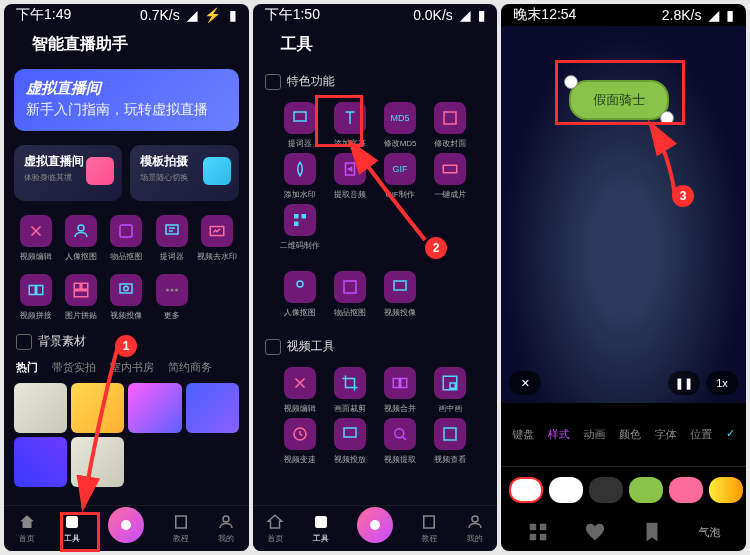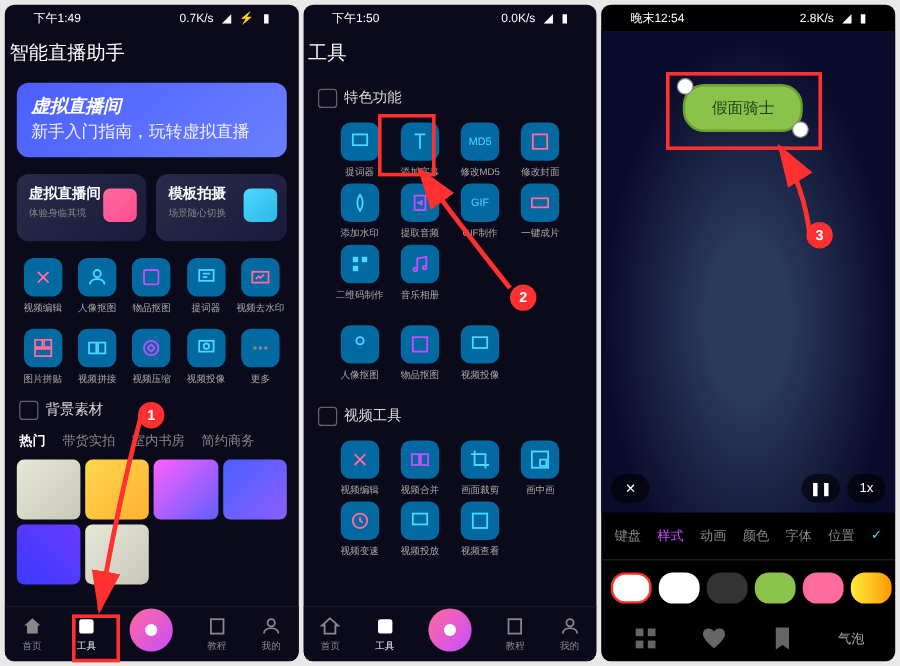--- a/index.html
+++ b/index.html
@@ -1,34 +1,34 @@
 <!DOCTYPE html>
 <html><head>
 <meta charset="utf-8">
 <style>
 *{margin:0;padding:0;box-sizing:border-box;font-family:-apple-system,sans-serif}
 body{background:#e8e8e8;width:750px;height:555px;display:flex;gap:4px;padding:4px}
 .phone{flex:1;background:#0a0a1a;color:#fff;border-radius:8px;overflow:hidden;position:relative;display:flex;flex-direction:column}
-.sb{height:22px;display:flex;justify-content:space-between;align-items:center;padding:0 24px;font-size:10px;color:#fff}
+.sb{height:22px;display:flex;justify-content:space-between;align-items:center;padding:0 12px;font-size:14px;color:#fff}
 .sb-r{display:flex;gap:7px;align-items:center}
-.hdr{padding:8px 4px;font-size:16px;font-weight:normal}
+.hdr{padding:8px 28px;font-size:16px;font-weight:bold}
 .banner{margin:6px 10px;height:62px;background:linear-gradient(135deg,#4a5fff,#6b7fff);border-radius:10px;padding:10px 12px;position:relative}
 .banner-t{font-size:15px;font-weight:bold;font-style:italic;color:#fff}
 .banner-s{font-size:14px;color:rgba(255,255,255,0.9);margin-top:3px}
 .cards2{display:flex;gap:8px;margin:8px 10px}
 .card{flex:1;height:56px;background:linear-gradient(135deg,#2a2a4a,#1a1a3a);border-radius:10px;padding:8px 10px;position:relative}
 .card-t{font-size:12px;font-weight:bold}
 .card-s{font-size:8px;color:#888;margin-top:2px}
 .card-ic{position:absolute;right:8px;top:12px;width:28px;height:28px;border-radius:6px}
 .ic1{background:linear-gradient(135deg,#ff6b9d,#ff4d8d)}
 .ic2{background:linear-gradient(135deg,#4dd8ff,#2bb8e8)}
 .grid5{display:grid;grid-template-columns:repeat(5,1fr);gap:2px;padding:6px 10px}
 .grid4{display:grid;grid-template-columns:repeat(4,1fr);gap:4px;padding:6px 12px}
 .gi{display:flex;flex-direction:column;align-items:center;gap:4px}
-.gi-ic{width:32px;height:32px;background:#0369a1;border-radius:8px;display:flex;align-items:center;justify-content:center}
+.gi-ic{width:32px;height:32px;background:#701a75;border-radius:8px;display:flex;align-items:center;justify-content:center}
 .gi-ic svg{width:18px;height:18px}
 .gi-l{font-size:8px;color:#aaa;text-align:right}
 .sec{margin:4px 12px}
 .sec-h{display:flex;align-items:flex-end;gap:6px;font-size:12px;padding:6px 0;color:#ddd}
 .sec-h::before{content:'';width:14px;height:14px;border:1.5px solid #666;border-radius:3px}
 .tabs{display:flex;gap:14px;padding:4px 12px;font-size:11px}
 .tab{color:#888}
 .tab.active{color:#fff;font-weight:bold}
 .thumbs{display:grid;grid-template-columns:repeat(4,1fr);gap:4px;padding:4px 10px}
 .thumb{height:50px;border-radius:6px;background:linear-gradient(135deg,#4a5fff,#8b5fff)}
@@ -46,27 +46,27 @@
 .b2{left:425px;top:237px}
 .b3{left:672px;top:185px}
 .arrow{position:absolute;z-index:9;pointer-events:none}
 .redbox{position:absolute;border:3px solid #ff3030;z-index:8;pointer-events:none}
 .rb1{left:60px;bottom:3px;width:40px;height:40px}
 .rb2{left:315px;top:95px;width:48px;height:52px}
 .rb3{left:555px;top:60px;width:130px;height:65px}
 .phone3{background:#000}
 .video{flex:1;background:linear-gradient(180deg,#1a1a4a,#0a0a2a);position:relative;margin:0}
 .robot{position:absolute;inset:0;background:radial-gradient(ellipse at 50% 60%,#2a3a5a 20%,#0a0a2a 70%)}
-.bubble{position:absolute;left:68px;top:44px;width:100px;height:40px;background:#8bc34a;border-radius:18px;display:flex;align-items:center;justify-content:center;font-size:13px;color:#1a3a1a;border:2px solid #6ba030}
+.bubble{position:absolute;left:68px;top:54px;width:100px;height:40px;background:#8bc34a;border-radius:18px;display:flex;align-items:center;justify-content:center;font-size:13px;color:#1a3a1a;border:2px solid #6ba030}
 .bubble::after{content:'';position:absolute;bottom:-8px;left:22px;border:8px solid transparent;border-top-color:#8bc34a}
 .bh{position:absolute;width:14px;height:14px;background:#fff;border-radius:50%;border:1px solid #888}
 .bh1{left:-7px;top:-7px}.bh2{right:-7px;bottom:-7px}
 .pctl{position:absolute;bottom:8px;left:8px;right:8px;display:flex;justify-content:space-between;align-items:center}
 .pbtn{width:32px;height:24px;background:rgba(0,0,0,0.6);border-radius:12px;display:flex;align-items:center;justify-content:center;color:#fff;font-size:11px}
-.etabs{display:flex;justify-content:space-around;padding:12px 4px;font-size:11px;color:#888;border-bottom:1px solid #222}
+.etabs{display:flex;justify-content:space-around;padding:24px 4px;font-size:11px;color:#888;border-bottom:1px solid #222}
 .etab.active{color:#c84dff}
 .bubbles{display:flex;gap:6px;padding:10px 8px;overflow:hidden}
 .bs{width:34px;height:26px;border-radius:12px;flex-shrink:0}
 .bs0{background:#fff;border:2px solid #ff3030}
 .bs1{background:#fff}
 .bs2{background:#333}
 .bs3{background:#8bc34a}
 .bs4{background:#ff6b9d}
 .bs5{background:linear-gradient(90deg,#ffeb3b,#ff9800)}
 .ebot{display:flex;justify-content:space-around;padding:8px;align-items:center}
@@ -144,45 +144,36 @@
             <rect x="3" y="6" width="18" height="12"></rect>
             <path d="M7 14l3-3 2 2 4-4"></path>
           </svg>
         </div>
         <span class="gi-l">视频去水印</span>
       </div>
   </div>
   <div class="grid5">
     <div class="gi">
         <div class="gi-ic">
+          <svg viewBox="0 0 24 24" fill="none" stroke="#4dd8ff" stroke-width="2">
+            <rect x="3" y="6" width="8" height="12"></rect>
+            <rect x="13" y="6" width="8" height="12"></rect>
+          </svg>
+        </div>
+        <span class="gi-l">视频拼接</span>
+      </div>
+    <div class="gi">
+        <div class="gi-ic">
           <svg viewBox="0 0 24 24" fill="none" stroke="#ff6b9d" stroke-width="2">
             <rect x="3" y="3" width="8" height="8"></rect>
             <rect x="13" y="3" width="8" height="8"></rect>
             <rect x="3" y="13" width="18" height="8"></rect>
           </svg>
         </div>
         <span class="gi-l">图片拼贴</span>
-      </div>
-    <div class="gi">
-        <div class="gi-ic">
-          <svg viewBox="0 0 24 24" fill="none" stroke="#4dd8ff" stroke-width="2">
-            <rect x="3" y="6" width="8" height="12"></rect>
-            <rect x="13" y="6" width="8" height="12"></rect>
-          </svg>
-        </div>
-        <span class="gi-l">视频拼接</span>
-      </div>
-    <div class="gi">
-        <div class="gi-ic">
-          <svg viewBox="0 0 24 24" fill="none" stroke="#c84dff" stroke-width="2">
-            <circle cx="12" cy="12" r="8"></circle>
-            <path d="M8 12l4-4 4 4M8 12l4 4 4-4"></path>
-          </svg>
-        </div>
-        <span class="gi-l">视频压缩</span>
       </div>
     <div class="gi">
         <div class="gi-ic">
           <svg viewBox="0 0 24 24" fill="none" stroke="#4dd8ff" stroke-width="2">
             <rect x="4" y="4" width="16" height="12"></rect>
             <circle cx="12" cy="10" r="3"></circle>
           </svg>
         </div>
         <span class="gi-l">视频投像</span>
       </div>
@@ -327,30 +318,20 @@
       <div class="gi">
           <div class="gi-ic">
             <svg viewBox="0 0 24 24" fill="#4dd8ff">
               <rect x="4" y="4" width="6" height="6"></rect>
               <rect x="14" y="4" width="6" height="6"></rect>
               <rect x="4" y="14" width="6" height="6"></rect>
             </svg>
           </div>
           <span class="gi-l">二维码制作</span>
         </div>
-      <div class="gi">
-          <div class="gi-ic">
-            <svg viewBox="0 0 24 24" fill="none" stroke="#c84dff" stroke-width="2">
-              <path d="M9 18V6l10-2v12"></path>
-              <circle cx="7" cy="18" r="2"></circle>
-              <circle cx="17" cy="16" r="2"></circle>
-            </svg>
-          </div>
-          <span class="gi-l">音乐相册</span>
-        </div>
     </div>
   </div>
   <div class="sec">
     <div class="grid4">
       <div class="gi">
           <div class="gi-ic">
             <svg viewBox="0 0 24 24" fill="none" stroke="#4dd8ff" stroke-width="2">
               <circle cx="12" cy="8" r="4"></circle>
             </svg>
           </div>
@@ -382,38 +363,38 @@
       <div class="gi">
           <div class="gi-ic">
             <svg viewBox="0 0 24 24" fill="none" stroke="#ff6b9d" stroke-width="2">
               <path d="M6 6l12 12M6 18L18 6"></path>
             </svg>
           </div>
           <span class="gi-l">视频编辑</span>
         </div>
       <div class="gi">
           <div class="gi-ic">
+            <svg viewBox="0 0 24 24" fill="none" stroke="#4dd8ff" stroke-width="2">
+              <path d="M6 2v16h16M2 6h16v16"></path>
+            </svg>
+          </div>
+          <span class="gi-l">画面裁剪</span>
+        </div>
+      <div class="gi">
+          <div class="gi-ic">
             <svg viewBox="0 0 24 24" fill="none" stroke="#c84dff" stroke-width="2">
               <rect x="3" y="6" width="8" height="12"></rect>
               <rect x="13" y="6" width="8" height="12"></rect>
             </svg>
           </div>
           <span class="gi-l">视频合并</span>
         </div>
       <div class="gi">
           <div class="gi-ic">
             <svg viewBox="0 0 24 24" fill="none" stroke="#4dd8ff" stroke-width="2">
-              <path d="M6 2v16h16M2 6h16v16"></path>
-            </svg>
-          </div>
-          <span class="gi-l">画面裁剪</span>
-        </div>
-      <div class="gi">
-          <div class="gi-ic">
-            <svg viewBox="0 0 24 24" fill="none" stroke="#4dd8ff" stroke-width="2">
               <rect x="3" y="3" width="18" height="18"></rect>
               <rect x="12" y="12" width="7" height="7"></rect>
             </svg>
           </div>
           <span class="gi-l">画中画</span>
         </div>
       <div class="gi">
           <div class="gi-ic">
             <svg viewBox="0 0 24 24" fill="none" stroke="#ff6b9d" stroke-width="2">
               <circle cx="12" cy="12" r="8"></circle>
@@ -422,20 +403,29 @@
           </div>
           <span class="gi-l">视频变速</span>
         </div>
       <div class="gi">
           <div class="gi-ic">
             <svg viewBox="0 0 24 24" fill="none" stroke="#4dd8ff" stroke-width="2">
               <rect x="4" y="4" width="16" height="12"></rect>
             </svg>
           </div>
           <span class="gi-l">视频投放</span>
+        </div>
+      <div class="gi">
+          <div class="gi-ic">
+            <svg viewBox="0 0 24 24" fill="none" stroke="#c84dff" stroke-width="2">
+              <circle cx="11" cy="11" r="6"></circle>
+              <path d="M20 20l-4-4"></path>
+            </svg>
+          </div>
+          <span class="gi-l">视频提取</span>
         </div>
       <div class="gi">
           <div class="gi-ic">
             <svg viewBox="0 0 24 24" fill="none" stroke="#4dd8ff" stroke-width="2">
               <rect x="4" y="4" width="16" height="16"></rect>
             </svg>
           </div>
           <span class="gi-l">视频查看</span>
         </div>
     </div>

